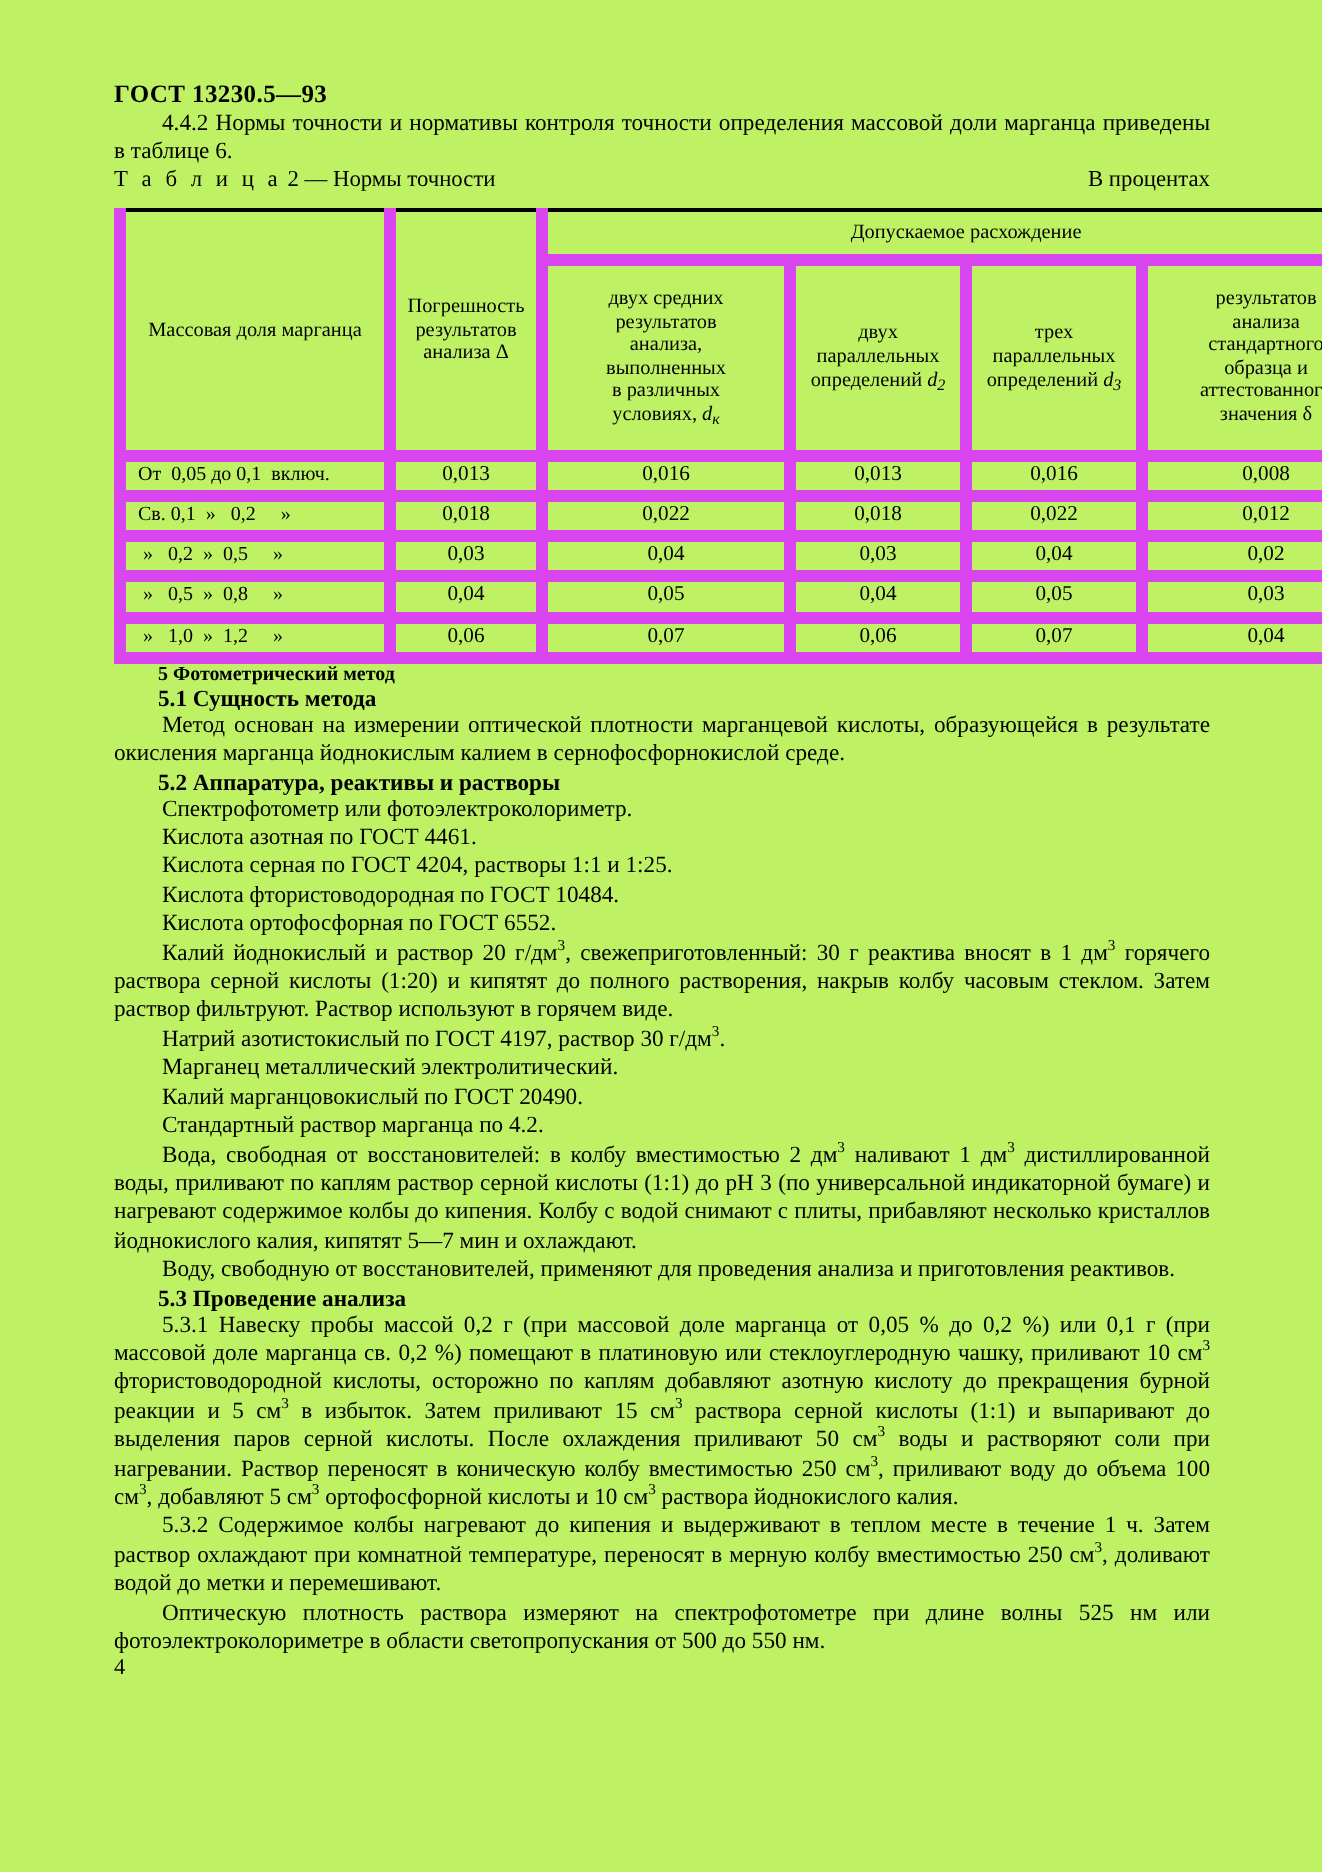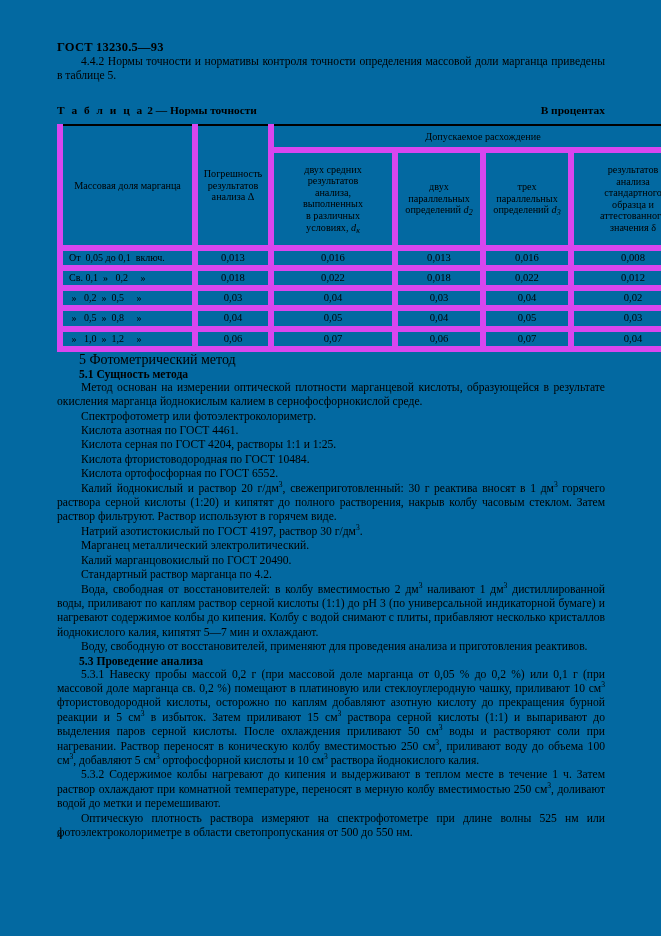--- a/index.html
+++ b/index.html
@@ -8,21 +8,21 @@
     background: #ffffff;
   }
   body {
     font-family: "Liberation Serif", "DejaVu Serif", serif;
     color: #000000;
   }
   .page {
     position: relative;
     width: 661px;
     height: 936px;
-    background: #0369a1;
+    background: #bef264;
     box-sizing: border-box;
     overflow: hidden;
   }
   .content {
     position: absolute;
     left: 57px;
     top: 0;
     width: 548px;
   }
 
@@ -42,26 +42,24 @@
     text-align: justify;
     text-justify: inter-word;
     hyphens: manual;
   }
   p.indent { text-indent: 24px; }
   .block-gap-lg { margin-top: 22px; }
   .block-gap-sm { margin-top: 8px; }
 
   
   .table-caption-row {
-    margin-top: 20px;
     display: flex;
     justify-content: space-between;
     align-items: baseline;
     font-size: 11.4px;
-    font-weight: bold;
   }
   .caption-left .spaced {
     letter-spacing: 2.0px;
   }
   .caption-right { font-size: 11.4px; }
 
   
   table.norms {
     margin-top: 8px;
     width: 547px;
@@ -99,22 +97,22 @@
     padding: 1px 2px 1px 6px;
     white-space: pre;
   }
   .hdr-v-pad { height: 86px; }
   .italic { font-style: italic; }
   sub.idx { font-size: 8px; font-style: italic; vertical-align: baseline; position: relative; top: 2px; }
 
   
   h2.sec {
     margin: 0;
-    font-size: 14px;
-    font-weight: normal;
+    font-size: 10px;
+    font-weight: bold;
     text-indent: 22px;
   }
   h3.subsec {
     margin: 0;
     font-size: 11.6px;
     font-weight: bold;
     text-indent: 22px;
   }
 
   sup.sup { font-size: 7.6px; vertical-align: super; line-height: 0; }
@@ -127,21 +125,21 @@
   }
 </style>
 </head>
 <body>
 
 <div class="page">
   <div class="content">
 
     <div class="doc-header">ГОСТ 13230.5—93</div>
 
-    <p class="para indent block-gap-lg">4.4.2  Нормы точности и нормативы контроля точности определения массовой доли марганца приведены в таблице 5.</p>
+    <p class="para indent block-gap-lg">4.4.2  Нормы точности и нормативы контроля точности определения массовой доли марганца приведены в таблице 6.</p>
 
     <div class="table-caption-row">
       <div class="caption-left">
         <span class="spaced">Т а б л и ц а</span>
         <span>2 — Нормы точности</span>
       </div>
       <div class="caption-right">В процентах</div>
     </div>
 
     <table class="norms">
@@ -217,20 +215,21 @@
         </tr>
       </tbody>
     </table>
 
     <h2 class="sec block-gap-lg">5  Фотометрический метод</h2>
 
     <h3 class="subsec block-gap-sm">5.1  Сущность метода</h3>
 
     <p class="para indent">Метод основан на измерении оптической плотности марганцевой кислоты, образующейся в результате окисления марганца йоднокислым калием в сернофосфорнокислой среде.</p>
 
+    <h3 class="subsec">5.2  Аппаратура, реактивы и растворы</h3>
 
     <p class="para indent">Спектрофотометр или фотоэлектроколориметр.</p>
     <p class="para indent">Кислота азотная по ГОСТ 4461.</p>
     <p class="para indent">Кислота серная по ГОСТ 4204, растворы 1:1 и 1:25.</p>
     <p class="para indent">Кислота фтористоводородная по ГОСТ 10484.</p>
     <p class="para indent">Кислота ортофосфорная по ГОСТ 6552.</p>
 
     <p class="para indent"><span>Калий йоднокислый и раствор 20 г/дм</span><sup class="sup">3</sup><span>, свежеприготовленный: 30 г реактива вносят в 1 дм</span><sup class="sup">3</sup><span> горячего раствора серной кислоты (1:20) и кипятят до полного растворения, накрыв колбу часовым стеклом. Затем раствор фильтруют. Раствор используют в горячем виде.</span></p>
 
     <p class="para indent"><span>Натрий азотистокислый по ГОСТ 4197, раствор 30 г/дм</span><sup class="sup">3</sup><span>.</span></p>

